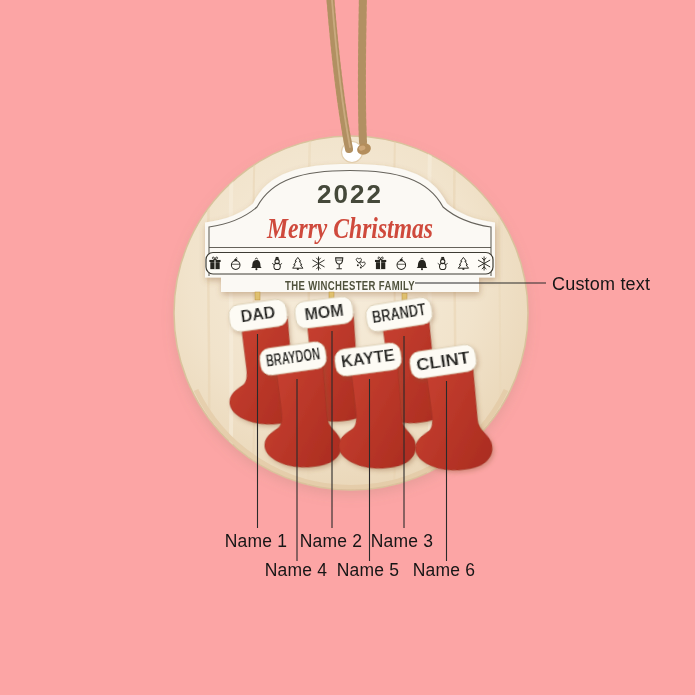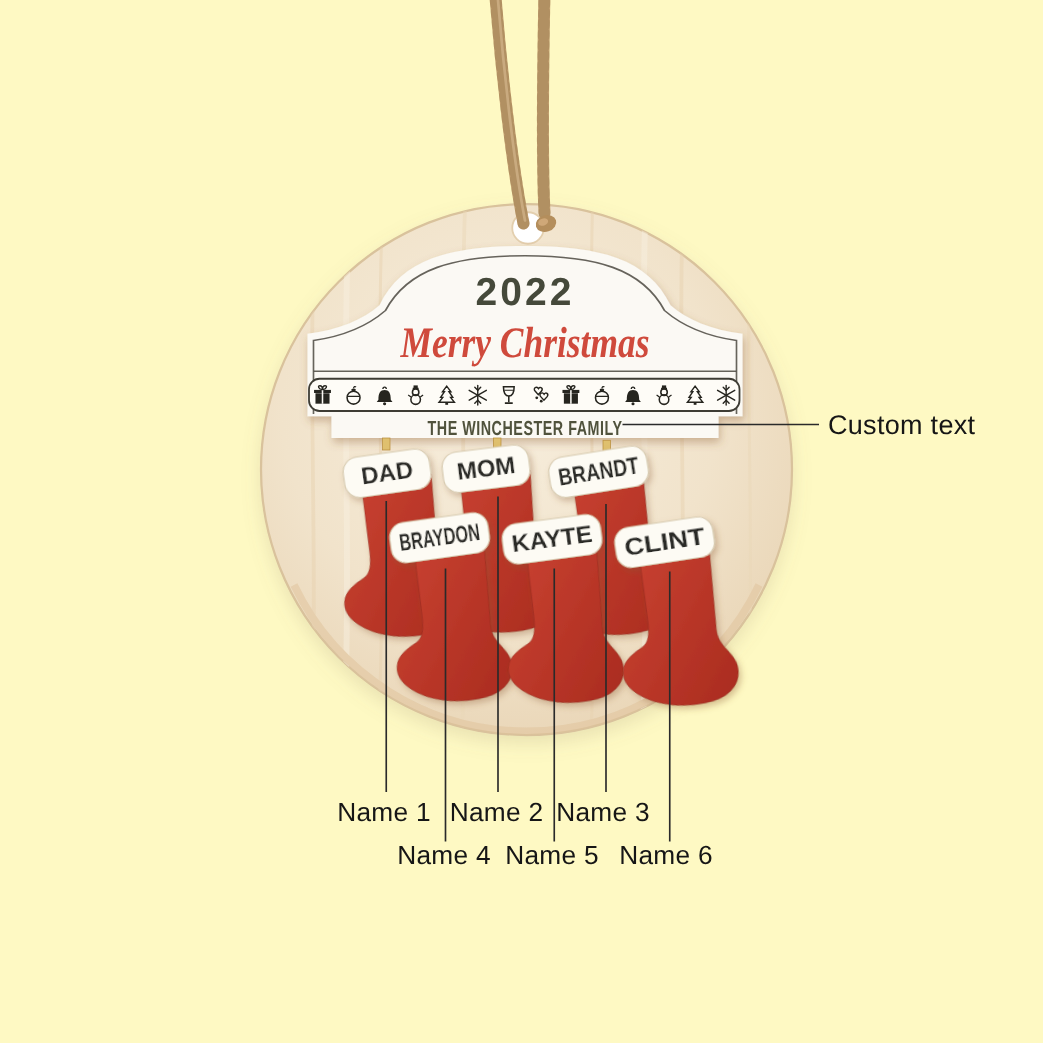--- a/index.html
+++ b/index.html
@@ -1,16 +1,16 @@
 <!DOCTYPE html>
 <html><head>
 <meta charset="utf-8">
 <style>
   html,body{margin:0;padding:0;background:#ffffff;}
-  .scene{position:relative;width:695px;height:695px;background:#fef9c3;overflow:hidden;}
+  .scene{position:relative;width:695px;height:695px;background:#fca5a5;overflow:hidden;}
   svg{display:block;}
   text{font-family:"Liberation Sans",sans-serif;}
   .year-text{font-family:"Liberation Sans",sans-serif;font-weight:600;fill:#45493a;letter-spacing:2px;font-size:26px;}
   .greeting-text{font-family:"Liberation Serif",serif;font-style:italic;font-weight:600;fill:#cf4a3c;font-size:29px;}
   .family-text{font-family:"Liberation Sans",sans-serif;font-weight:700;fill:#50523c;font-size:13.5px;letter-spacing:.5px;}
   .stocking-name{font-family:"Liberation Sans",sans-serif;font-weight:600;fill:#2b2b28;font-size:16px;}
   .callout-label{font-family:"Liberation Sans",sans-serif;font-size:17.5px;fill:#161616;letter-spacing:.2px;}
 </style>
 </head>
 <body>

